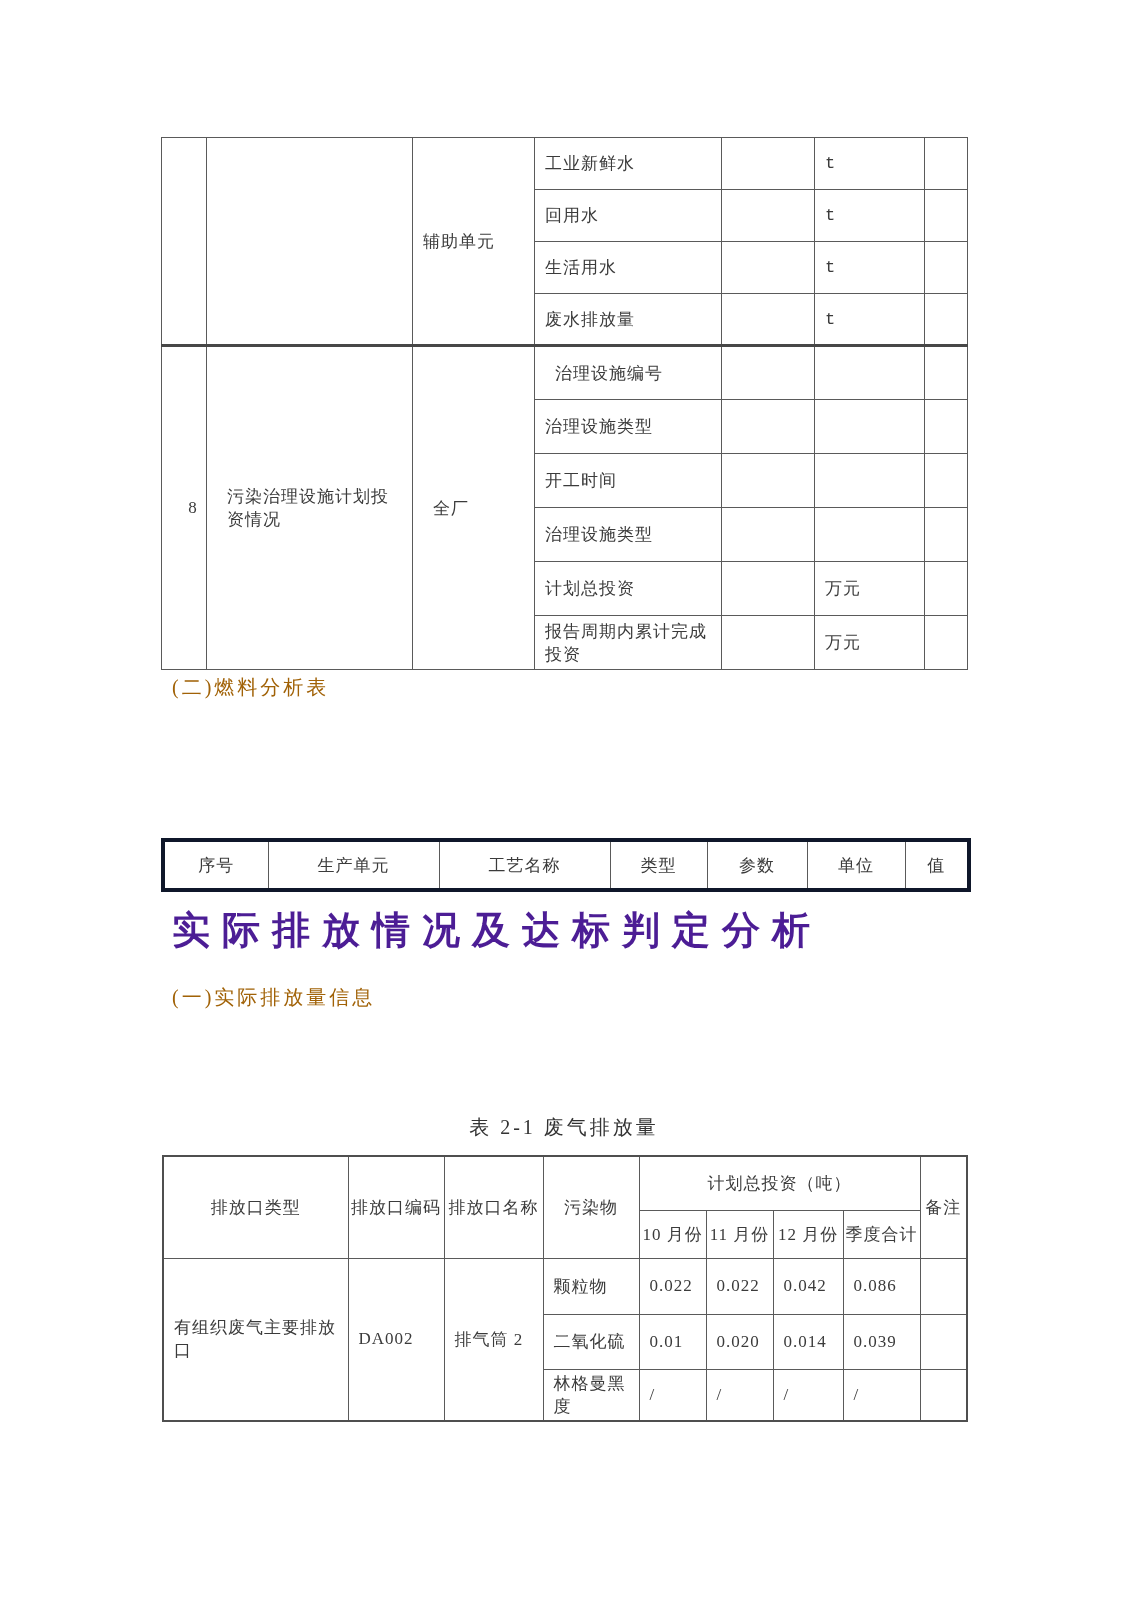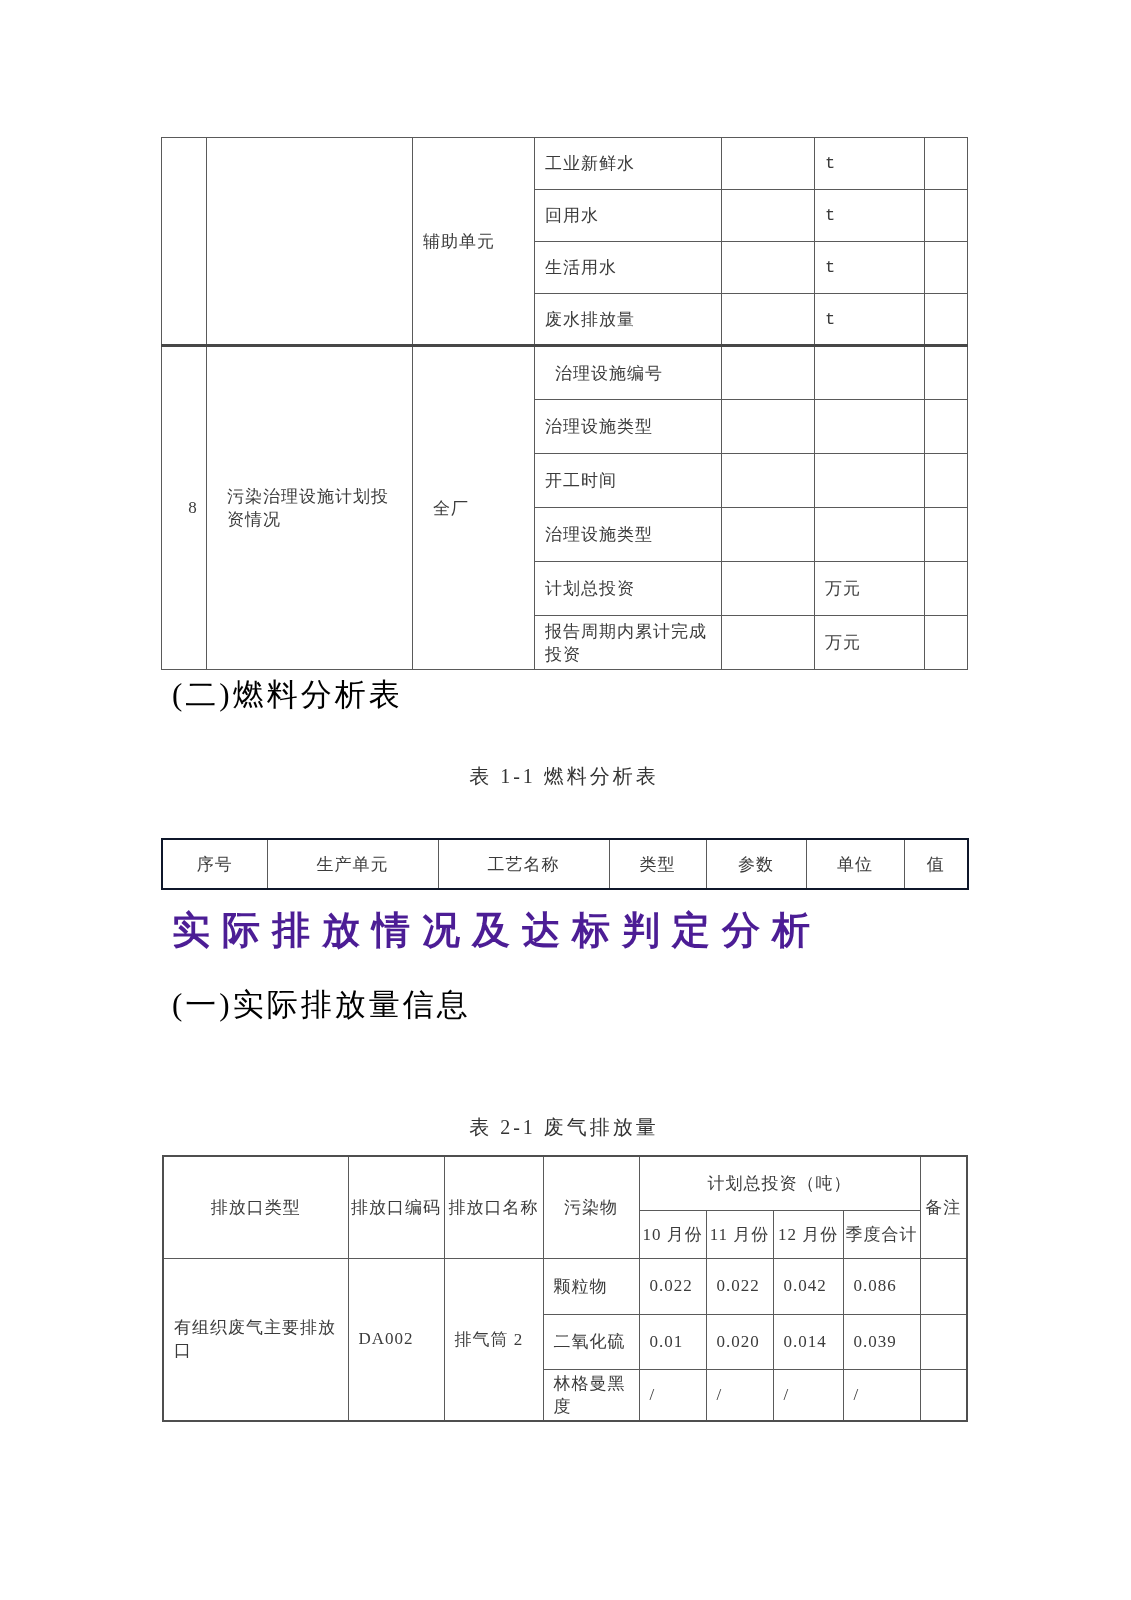--- a/index.html
+++ b/index.html
@@ -23,37 +23,37 @@
 
   
   #top-table { position:absolute; left:161px; top:137px; width:806px; border:1px solid #5a5a5a; }
   #top-table tbody.block-a td { height:52px;font-family:Liberation Mono, monospace; }
   #top-table tbody.block-b td { height:54px; }
   #top-table tbody.block-b tr:first-child td { border-top:3px solid #474747;padding-left:20px; }
 
   
   .h-sub {
     position:absolute; left:172px;
-    font-size:31px; color:#000000; letter-spacing:3px; white-space:nowrap;
+    font-size:20px; color:#a16207; letter-spacing:3px; white-space:nowrap;
   }
   #h-fuel { top:674px; }
   #h-actual { top:984px; }
   .caption {
     position:absolute; left:161px; width:806px;
     text-align:center; font-size:20px; color:#333; letter-spacing:3px;
   }
   #cap-fuel { top:763px; }
   #cap-emission { top:1094px;margin-top:20px; }
   #h1 {
     position:absolute; left:172px; top:905px;
     font-size:38px; font-weight:bold; color:#4c1d95; letter-spacing:12px; white-space:nowrap;
   }
 
   
-  #fuel-table { position:absolute; left:161px; top:838px; width:806px; border:2px solid #0f172a; }
+  #fuel-table { position:absolute; left:161px; top:838px; width:806px; border:4px solid #0f172a; }
   #fuel-table td { height:50px; }
 
   
   #emission-table { position:absolute; left:162px; top:1155px; width:804px; border:2px solid #4f4f4f; }
   #emission-table tr.hr1 td { height:54px; }
   #emission-table tr.hr2 td { height:48px; }
   #emission-table tr.dr1 td { height:56px;margin-top:36px; }
   #emission-table tr.dr2 td { height:55px; }
   #emission-table tr.dr3 td { height:50px; }
 </style>
@@ -138,21 +138,20 @@
       <tr>
         <td class="l">报告周期内累计完成投资</td>
         <td class="l"></td>
         <td class="l">万元</td>
         <td class="c"></td>
       </tr>
     </tbody>
   </table>
 
   <div id="h-fuel" class="h-sub">(二)燃料分析表</div>
-  <div id="cap-fuel" class="caption">表 1-1 燃料分析表</div>
 
   <table id="fuel-table">
     <colgroup>
       <col style="width:105px">
         <col style="width:171px">
         <col style="width:171px">
       <col style="width:97px">
         <col style="width:100px">
         <col style="width:98px">
         <col style="width:64px">

